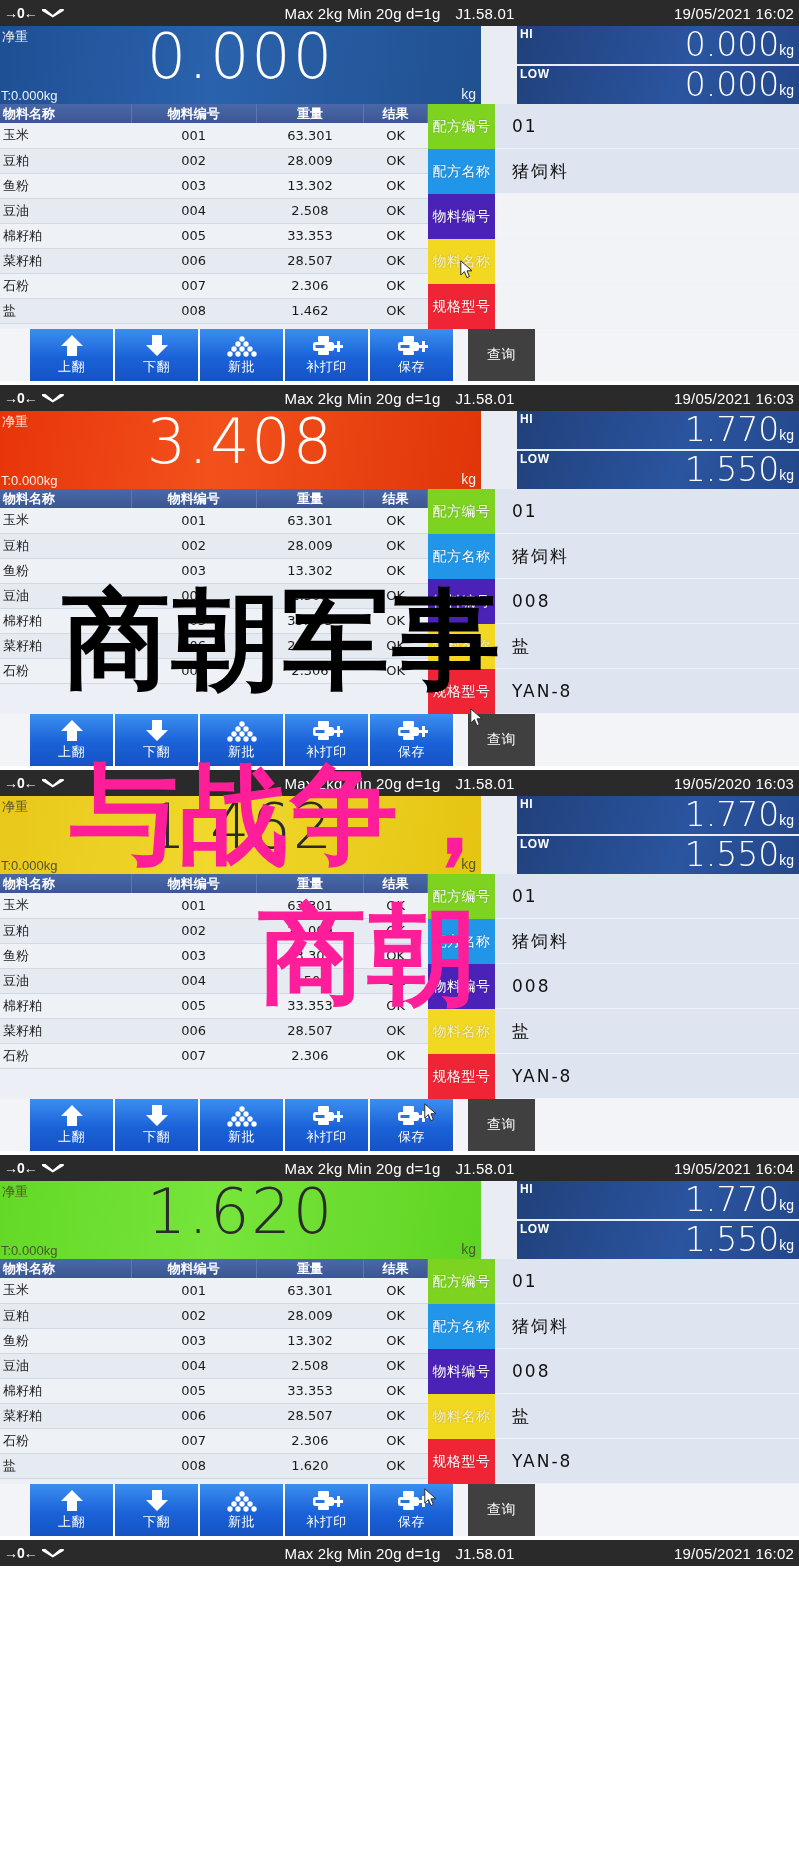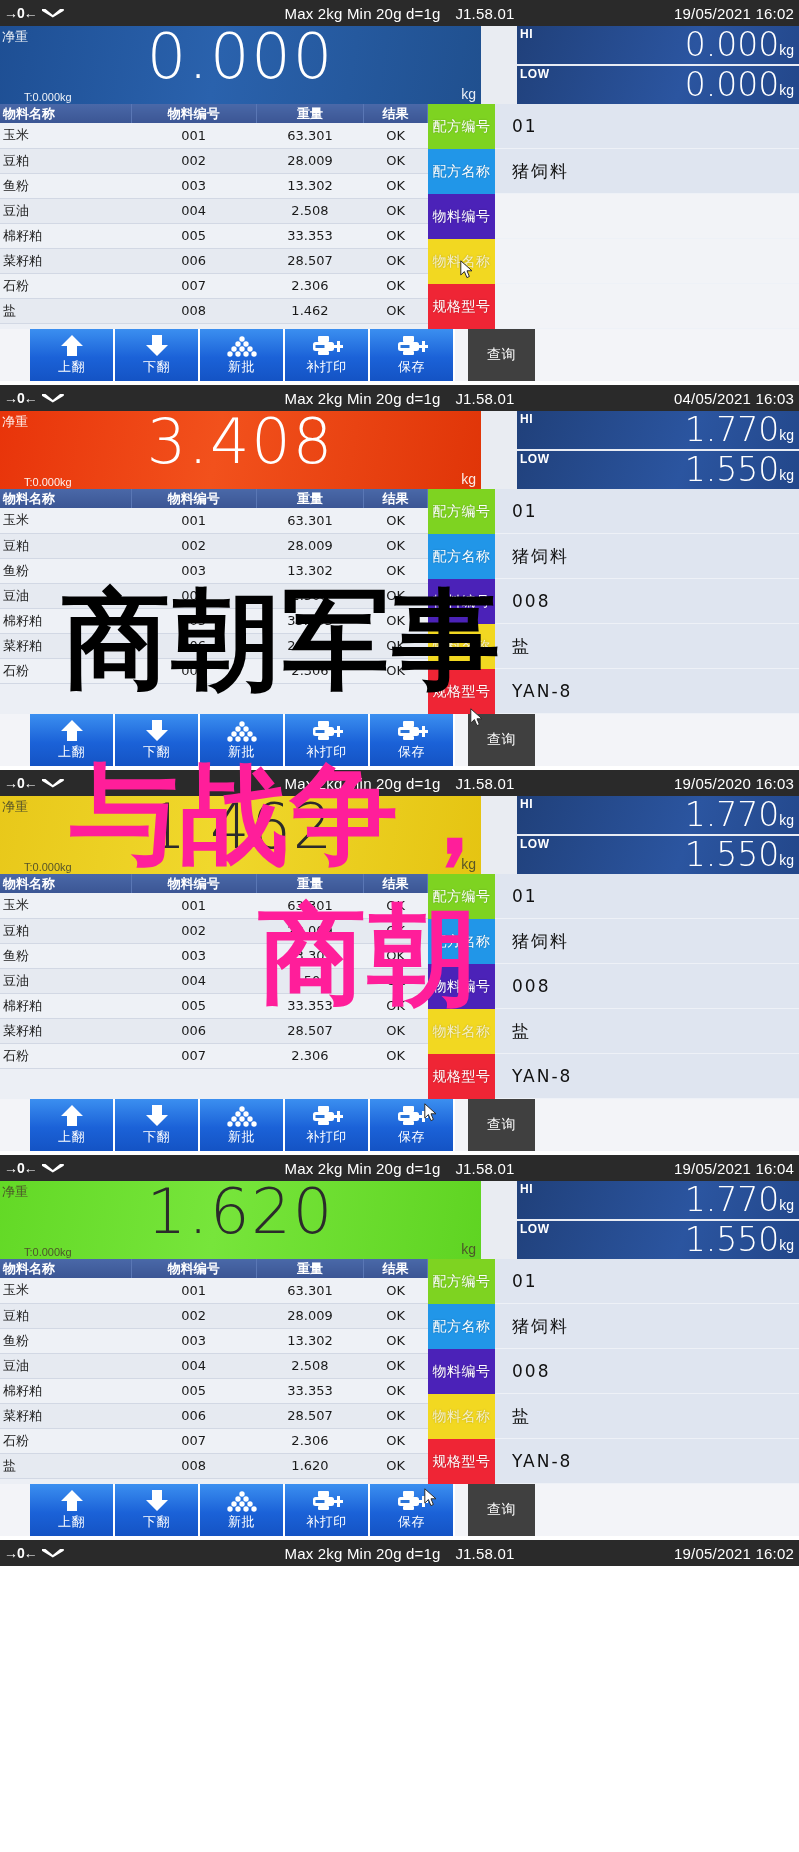--- a/index.html
+++ b/index.html
@@ -42,21 +42,21 @@
   .wt-main.red    { background:linear-gradient(100deg,#e8340a 0%,#f2511c 45%,#e03508 100%); }
   .wt-main.yellow { background:linear-gradient(100deg,#e8c81a 0%,#f0d82c 45%,#e5c412 100%); }
   .wt-main.green  { background:linear-gradient(100deg,#63d926 0%,#77e53b 45%,#5fd422 100%); }
   .wt-main.yellow .wt-num,
   .wt-main.green  .wt-num { color:#2b2b2b; }
   .wt-main.yellow .wt-net, .wt-main.yellow .wt-tare, .wt-main.yellow .wt-kg,
   .wt-main.green  .wt-net, .wt-main.green  .wt-tare, .wt-main.green  .wt-kg { color:#4a4a2a; }
   .wt-num { font-size:62px; font-weight:300; letter-spacing:2px; line-height:1;
             font-family:"DejaVu Sans",sans-serif; }
   .wt-net  { position:absolute; left:2px; top:2px; font-size:13px; opacity:.92; }
-  .wt-tare { position:absolute; left:1px; bottom:1px; font-size:11px; opacity:.92;padding-left:23px; }
+  .wt-tare { position:absolute; left:1px; bottom:1px; font-size:13px; opacity:.92; }
   .wt-kg   { position:absolute; right:5px; bottom:2px; font-size:14px; opacity:.9; }
 
   .wt-limits { flex:1 1 auto; display:flex; flex-direction:column;
                background:linear-gradient(110deg,#20407a 0%,#2b55a0 60%,#23478a 100%);margin-left:36px; }
   .lim {
     flex:1; position:relative; color:#ffffff;
     display:flex; align-items:flex-end; justify-content:flex-end;
     padding:0 5px 1px 0;
   }
   .lim + .lim { border-top:2px solid #e8ecf4; }
@@ -320,21 +320,21 @@
         </svg></span>
     </div>
     <div class="panel-sep"></div>
     <div class="panel">
       <div class="statusbar">
         <div class="sb-icons">
           <span class="ico-zero">→0←</span>
           <span class="ico-stable"></span>
         </div>
         <div class="sb-center"><span>Max 2kg  Min 20g  d=1g</span><span>&nbsp;&nbsp;J1.58.01</span></div>
-        <div class="sb-right">04/05/2021  16:03</div>
+        <div class="sb-right">19/05/2021  16:03</div>
       </div>
       <div class="weightrow">
         <div class="wt-main red">
           <span class="wt-net">净重</span>
           <span class="wt-num">3.408</span>
           <span class="wt-tare">T:0.000kg</span>
           <span class="wt-kg">kg</span>
         </div>
         <div class="wt-limits">
           <div class="lim">

